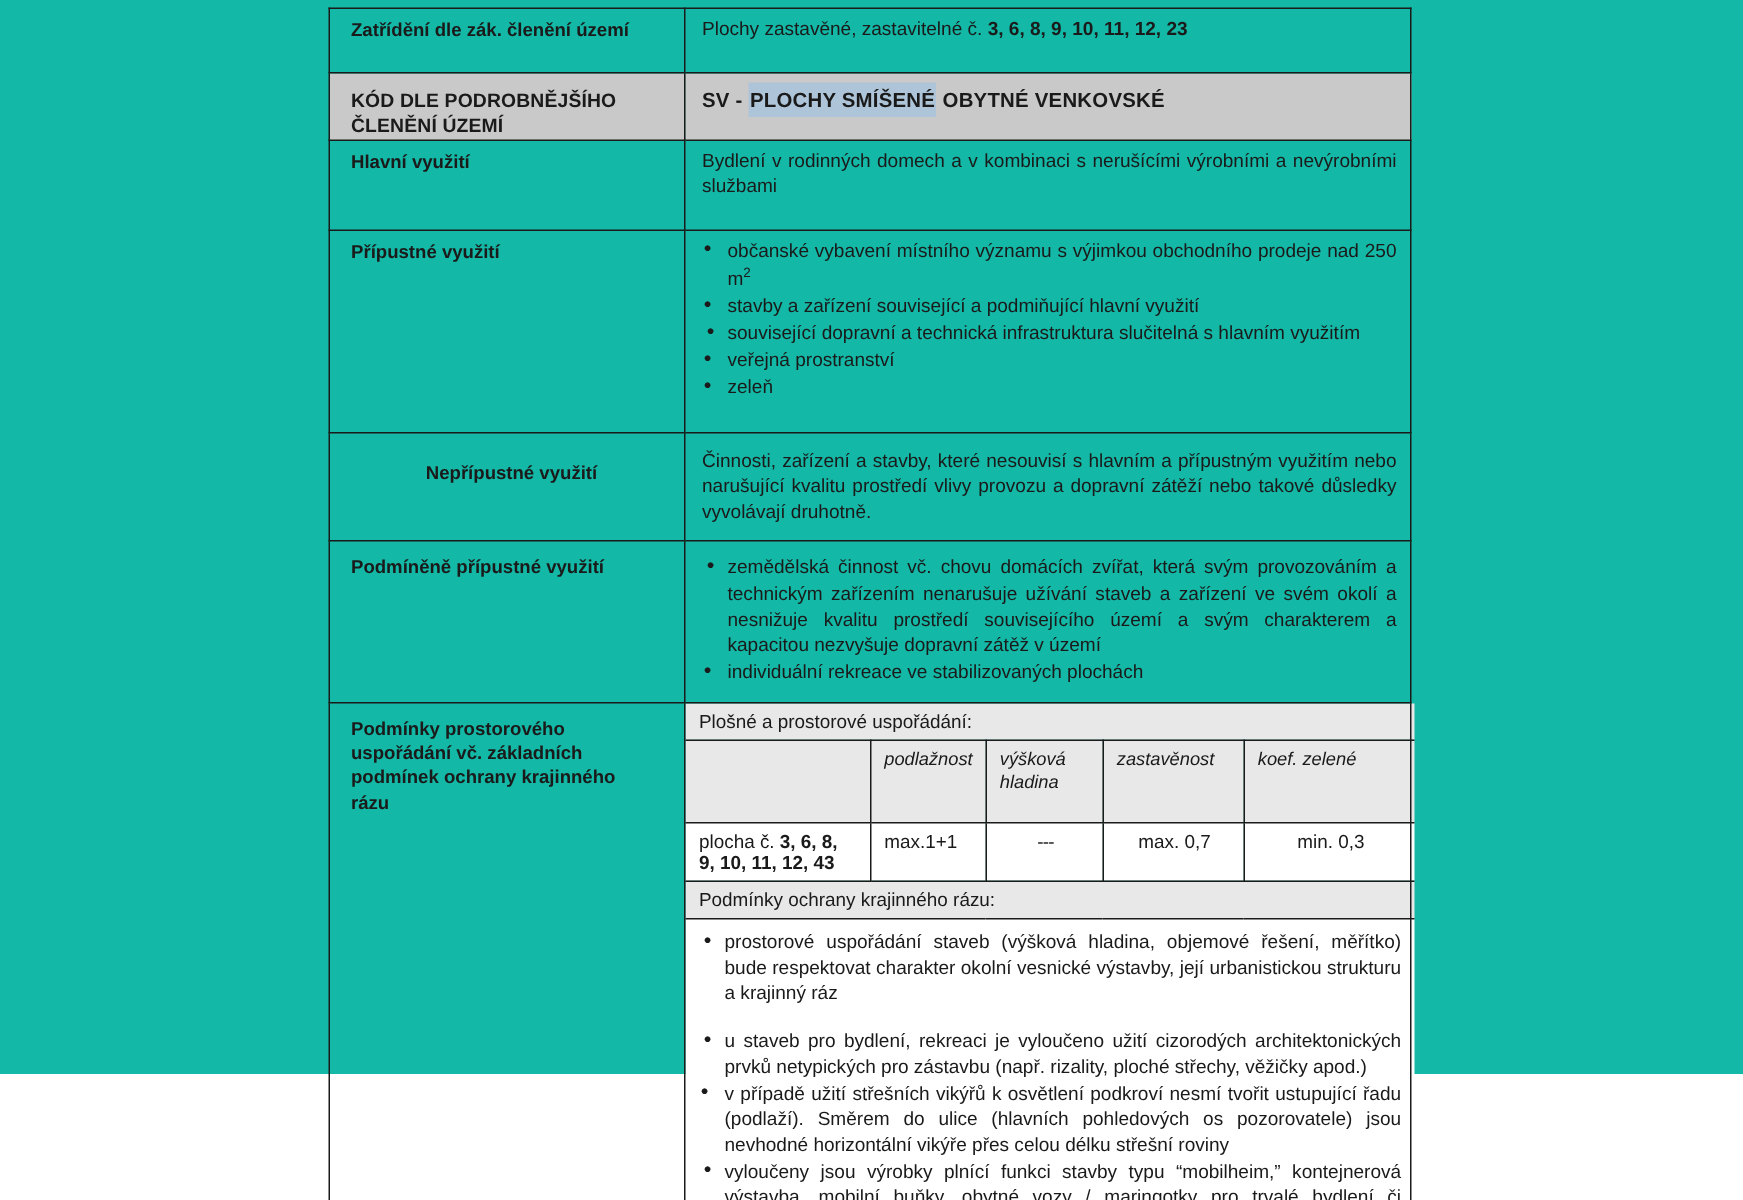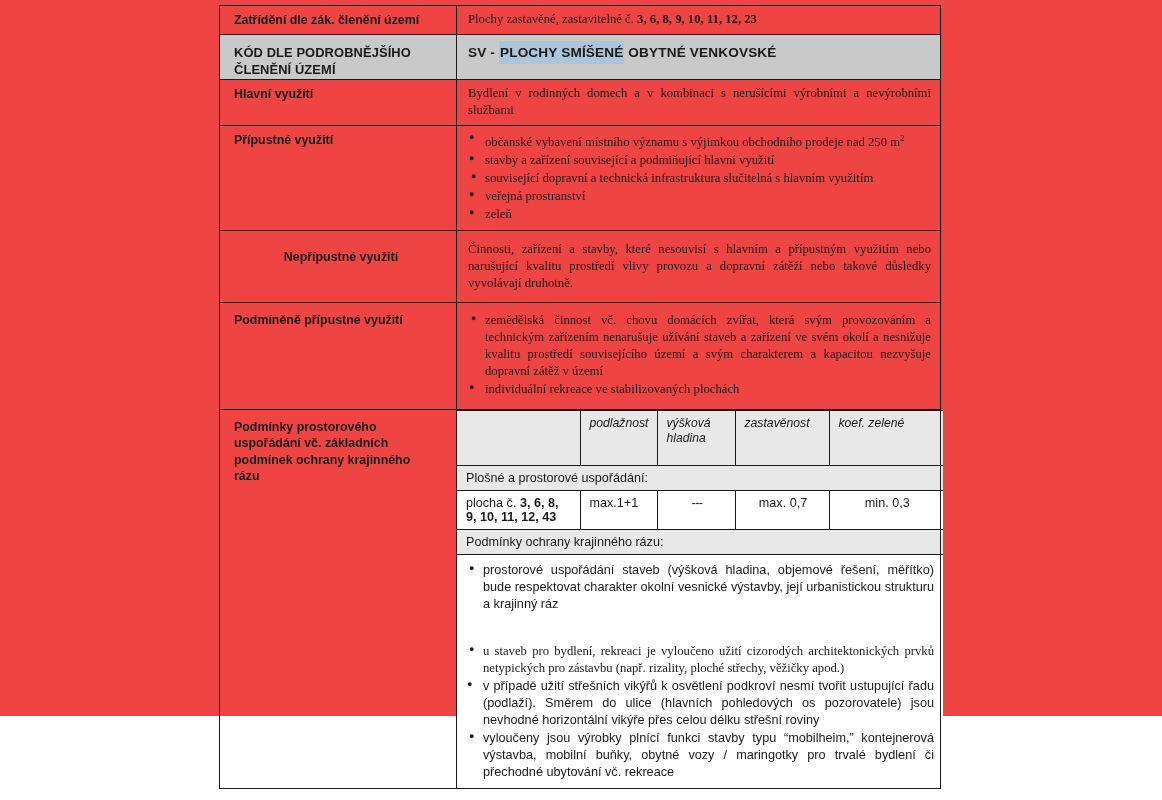--- a/index.html
+++ b/index.html
@@ -11,21 +11,21 @@
     width: 1162px;
     height: 800px;
     font-family: "Liberation Sans", sans-serif;
     color: #1a1a1a;
     overflow: hidden;
   }
   #page {
     position: relative;
     width: 1162px;
     height: 716px;
-    background: #ef4444;
+    background: #14b8a6;
   }
   .doc-table {
     position: absolute;
     left: 219px;
     top: 5px;
     width: 722px;
     border-collapse: collapse;
     table-layout: fixed;
   }
   .doc-table > tbody > tr > td {
@@ -42,24 +42,23 @@
     font-size: 12.4px;
     line-height: 1.32;
   }
   .label-cell.center {
     text-align: center;
   }
   .label-cell.pad-more {
     padding-top: 9px;
   }
   .content-cell {
-    padding: 5px 9px 6px 11px;
+    padding: 5px 9px 20px 11px;
     font-size: 12.7px;
     line-height: 1.34;
-    font-family: Liberation Serif, serif;
   }
   .content-cell p {
     margin: 0;
   }
   .just {
     text-align: justify;
     text-justify: inter-word;
   }
   .bulleted {
     margin: 0;
@@ -78,22 +77,21 @@
     position: absolute;
     left: 1px;
     top: -1px;
     font-size: 9px;
     line-height: 1.75;
   }
   .bulleted > li.indent-bullet::before {
     left: 3px;
   }
   .bulleted > li.gap {
-    margin-top: 30px;
-    font-family: Liberation Serif, serif;
+    margin-top: 15px;
   }
   .row-grey > td {
     background: #c9c9c9;
   }
   .row-grey .label-cell {
     font-size: 12.9px;
     letter-spacing: 0.1px;
     padding-top: 9px;
     padding-bottom: 1px;
   }
@@ -264,28 +262,28 @@
           <table class="nested">
             <colgroup>
               <col style="width:123px">
               <col style="width:77px">
               <col style="width:78px">
               <col style="width:94px">
               <col style="width:114px">
             </colgroup>
             <tbody>
               <tr>
+                <td class="section-title no-top" colspan="5">Plošné a prostorové uspořádání:</td>
+              </tr>
+              <tr>
                 <td class="head no-left tall"></td>
                 <td class="head">podlažnost</td>
                 <td class="head">výšková hladina</td>
                 <td class="head">zastavěnost</td>
                 <td class="head no-right">koef.  zelené</td>
-              </tr>
-              <tr>
-                <td class="section-title no-top" colspan="5">Plošné a prostorové uspořádání:</td>
               </tr>
               <tr>
                 <td class="no-left"><span>plocha č. </span><span class="strong-nums">3, 6, 8,</span><br><span class="strong-nums">9, 10, 11, 12, 43</span></td>
                 <td>max.1+1</td>
                 <td class="center dashes">---</td>
                 <td class="center">max. 0,7</td>
                 <td class="center no-right">min. 0,3</td>
               </tr>
               <tr>
                 <td class="section-title" colspan="5">Podmínky ochrany krajinného rázu:</td>

